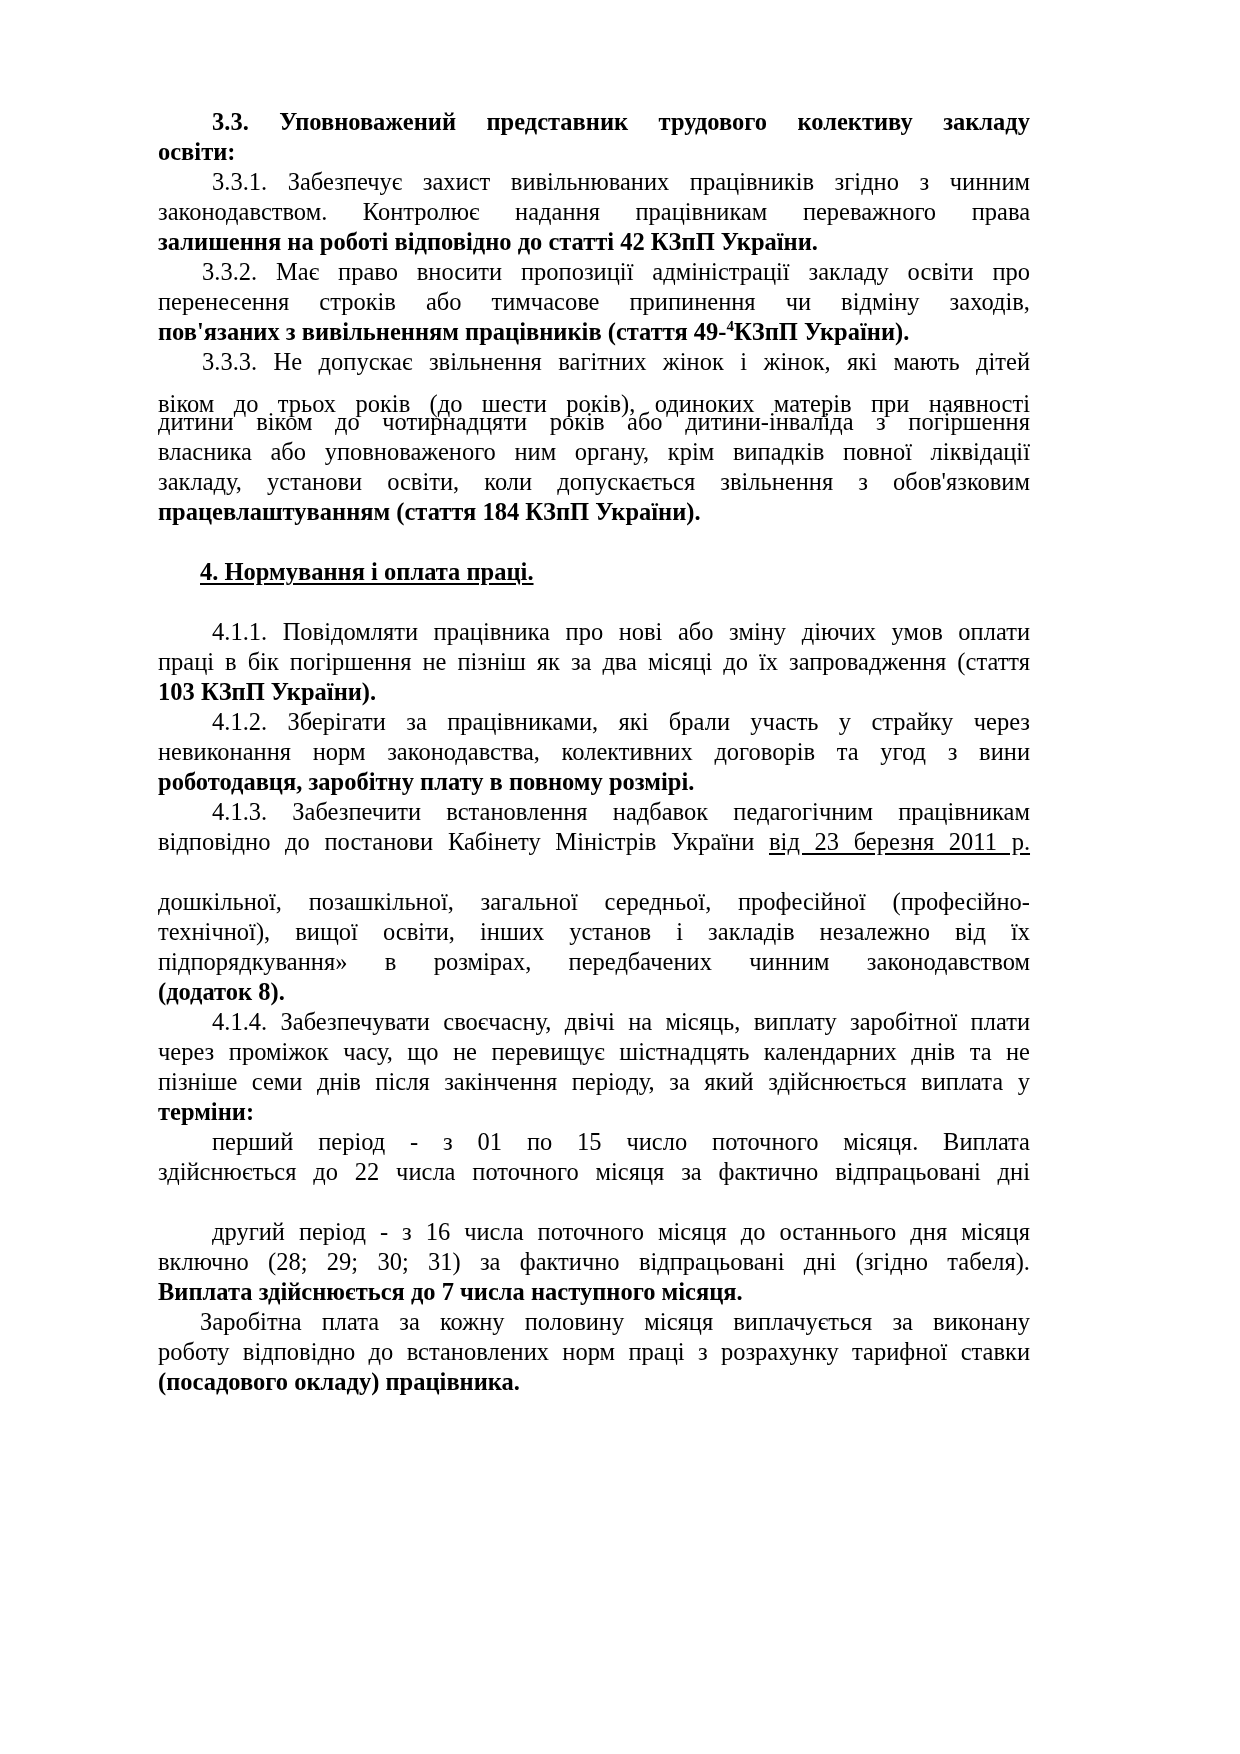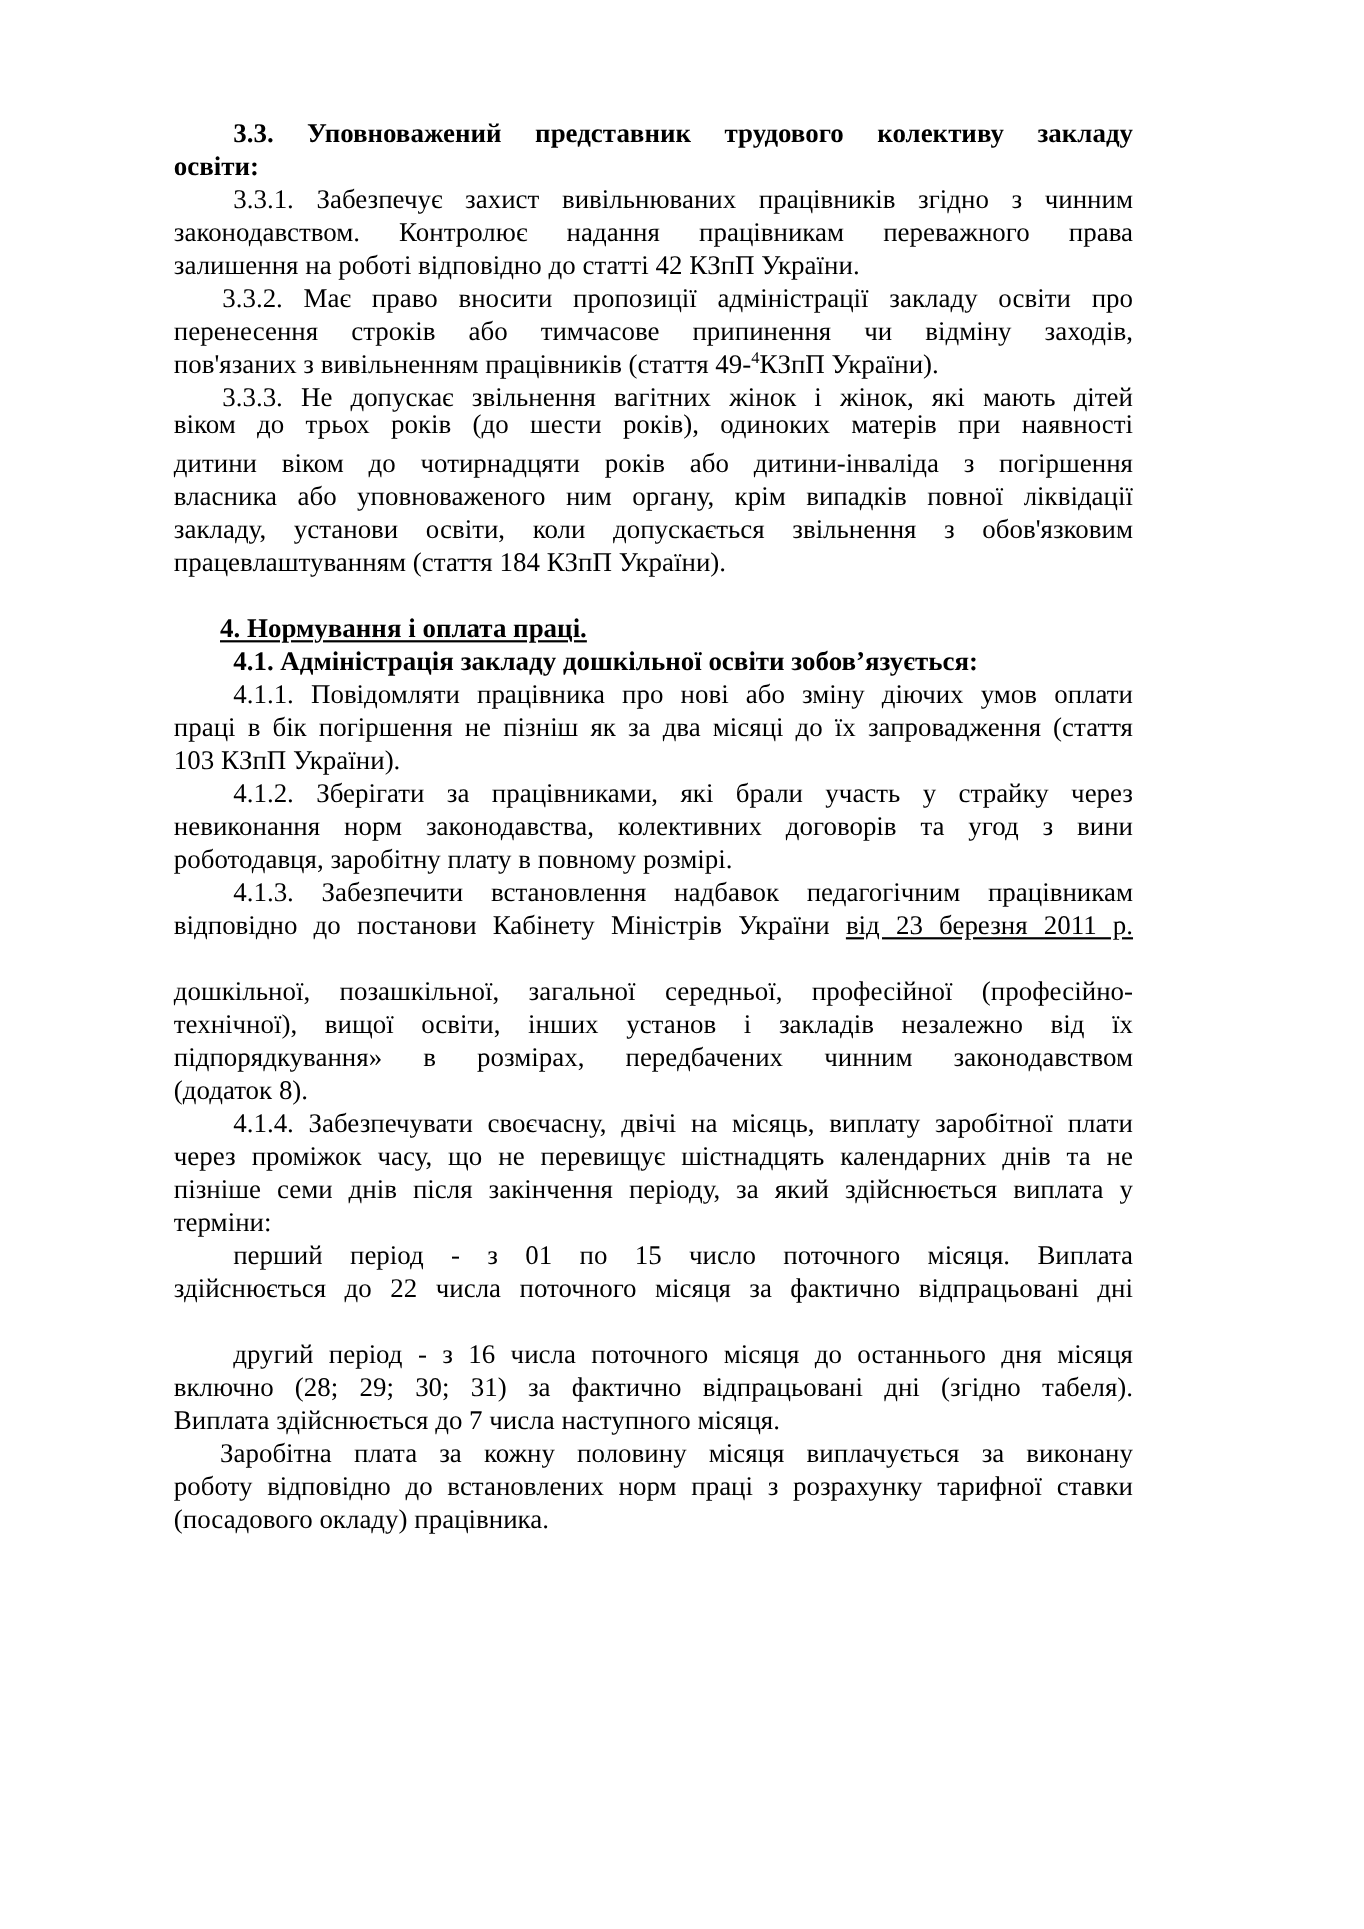--- a/index.html
+++ b/index.html
@@ -11,21 +11,21 @@
       width: 872px;
       height: 30px;
       font-family: "Liberation Serif", "DejaVu Serif", serif;
       font-size: 24.5px;
       line-height: 30px;
       color: #000;
       white-space: nowrap;
       text-align: justify;
       text-align-last: justify;
     }
-    .ln.last { text-align-last: left; }
+    .ln.last { text-align-last: left; font-weight: bold; }
     .ln.bold { font-weight: bold; }
     .ln.ind1 { left: 212px; width: 818px; }
     .ln.ind2 { left: 202px; width: 828px; }
     .ln.ind3 { left: 212px; width: 818px; }
     .ln.ind4 { left: 200px; width: 830px; }
     .u { text-decoration: underline; text-decoration-thickness: 2px; text-underline-offset: 3px; }
     .link { color: #000000; text-decoration: underline; text-underline-offset: 3px; }
     sup { font-size: 15px; line-height: 0; vertical-align: 9px; }
   </style>
 </head>
@@ -38,28 +38,27 @@
 
   <div class="ln ind1" style="top:167px">3.3.1. Забезпечує захист вивільнюваних працівників згідно з чинним</div>
   <div class="ln" style="top:197px">законодавством. Контролює надання працівникам переважного права</div>
   <div class="ln last" style="top:227px">залишення на роботі відповідно до статті 42 КЗпП України.</div>
 
   <div class="ln ind2" style="top:257px">3.3.2. Має право вносити пропозиції адміністрації закладу освіти про</div>
   <div class="ln" style="top:287px">перенесення строків або тимчасове припинення чи відміну заходів,</div>
   <div class="ln last" style="top:317px"><span>пов'язаних з вивільненням працівників (стаття 49-</span><sup>4</sup><span>КЗпП України).</span></div>
 
   <div class="ln ind2" style="top:347px">3.3.3. Не допускає звільнення вагітних жінок і жінок, які мають дітей</div>
-  <div class="ln" style="top:372px">віком до трьох років (до шести років), одиноких матерів при наявності</div>
+  <div class="ln" style="top:389px">віком до трьох років (до шести років), одиноких матерів при наявності</div>
   <div class="ln" style="top:407px">дитини віком до чотирнадцяти років або дитини-інваліда з погіршення</div>
   <div class="ln" style="top:437px">власника або уповноваженого ним органу, крім випадків повної ліквідації</div>
   <div class="ln" style="top:467px">закладу, установи освіти, коли допускається звільнення з обов'язковим</div>
   <div class="ln last" style="top:497px">працевлаштуванням (стаття 184 КЗпП України).</div>
 
   <div class="ln bold last ind4" style="top:557px"><span class="u">4. Нормування і оплата праці.</span></div>
-  <div class="ln bold last ind3" style="top:587px">4.1. Адміністрація закладу дошкільної  освіти зобов’язується:</div>
 
   <div class="ln ind3" style="top:617px">4.1.1. Повідомляти працівника про нові або зміну діючих умов оплати</div>
   <div class="ln" style="top:647px">праці в бік погіршення не пізніш як за два місяці до їх запровадження (стаття</div>
   <div class="ln last" style="top:677px">103 КЗпП України).</div>
 
   <div class="ln ind3" style="top:707px">4.1.2. Зберігати за працівниками, які брали участь у страйку через</div>
   <div class="ln" style="top:737px">невиконання норм законодавства, колективних договорів та угод з вини</div>
   <div class="ln last" style="top:767px">роботодавця, заробітну плату в повному розмірі.</div>
 
   <div class="ln ind3" style="top:797px">4.1.3. Забезпечити встановлення надбавок педагогічним працівникам</div>

